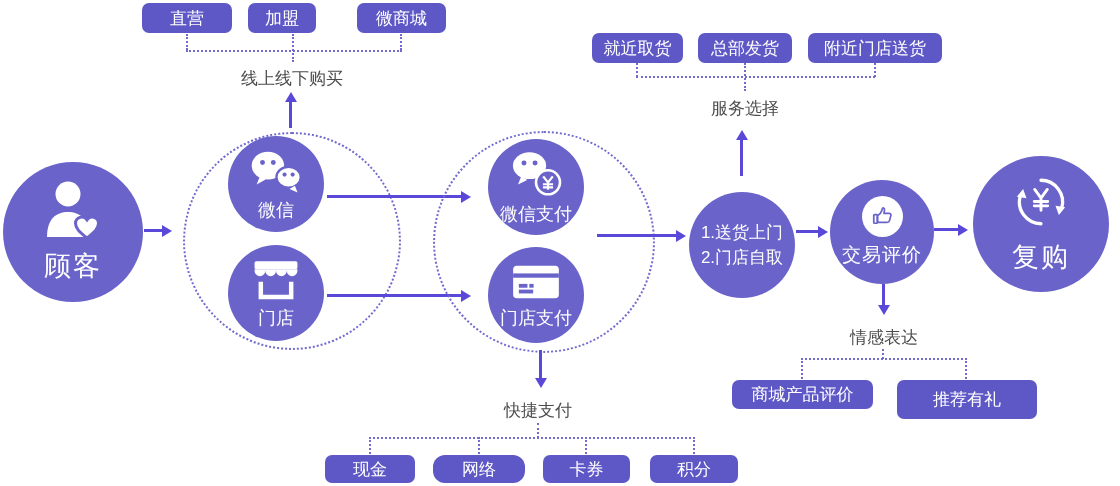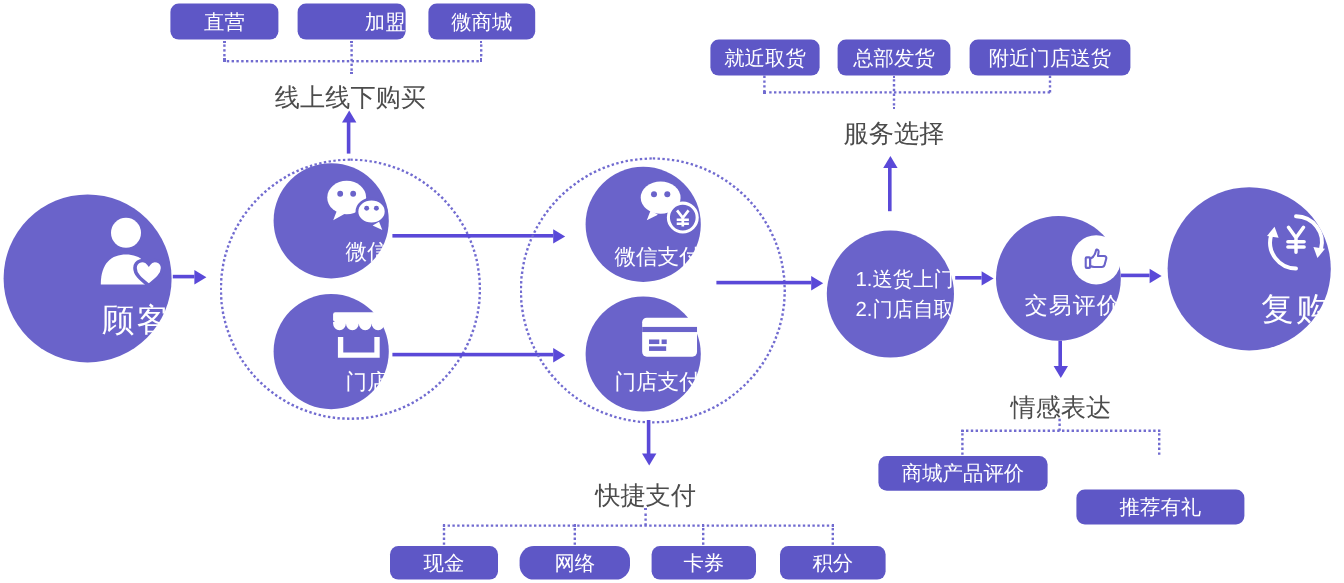--- a/index.html
+++ b/index.html
@@ -15,24 +15,24 @@
     font-family:"Liberation Sans","DejaVu Sans",sans-serif;overflow:hidden;
   }
   .box{
     position:absolute;height:30px;background:var(--box-fill);border-radius:7px;
     color:var(--node-text);display:flex;align-items:center;justify-content:center;
     font-size:17px;white-space:nowrap;
   }
   .circle{
     position:absolute;border-radius:50%;background:var(--circle-fill);
     color:var(--node-text);display:flex;flex-direction:column;
-    align-items:flex-end;justify-content:center;text-align:center;
+    align-items:center;justify-content:center;text-align:center;
   }
   .dashed-circle{position:absolute;border-radius:50%;border:2px dotted var(--dashed-outline);box-sizing:border-box;}
-  .caption{position:absolute;color:var(--caption-text);font-size:21px;text-align:center;white-space:nowrap;}
+  .caption{position:absolute;color:var(--caption-text);font-size:17px;text-align:center;white-space:nowrap;}
   .dot-h{position:absolute;border-top:2px dotted var(--dashed-outline);height:0;}
   .dot-v{position:absolute;border-left:2px dotted var(--dashed-outline);width:0;}
   .shaft-h{position:absolute;height:3px;background:var(--arrow);}
   .shaft-v{position:absolute;width:3px;background:var(--arrow);}
   .head-r{position:absolute;width:0;height:0;border-top:6px solid transparent;border-bottom:6px solid transparent;border-left:10px solid var(--arrow);}
   .head-u{position:absolute;width:0;height:0;border-left:6px solid transparent;border-right:6px solid transparent;border-bottom:10px solid var(--arrow);}
   .head-d{position:absolute;width:0;height:0;border-left:6px solid transparent;border-right:6px solid transparent;border-top:10px solid var(--arrow);}
   .lbl{font-size:18px;line-height:1.1;margin-top:3px;}
   .big-lbl{font-size:27px;letter-spacing:2px;margin-top:4px;}
   .mid-lbl{font-size:19px;letter-spacing:1px;margin-top:5px;}
@@ -44,21 +44,21 @@
   svg .wh-stroke{stroke:#fff;fill:none;}
 </style>
 </head>
 <body>
 
 <div class="canvas" style="--box-fill: #5e57c6; --circle-fill: #6a63ca; --dashed-outline: #716bd0; --arrow: #5a49d8; --caption-text: #4c4c4c; --node-text: #ffffff; --background: #ffffff;">
 
   <div class="box" style="left:142px;top:3px;width:90px;">
     <span>直营</span>
   </div>
-  <div class="box" style="left:248px;top:3px;width:90px;justify-content:flex-end;">
+  <div class="box" style="left:248px;top:3px;width:68px;">
     <span>加盟</span>
   </div>
   <div class="box" style="left:357px;top:3px;width:89px;">
     <span>微商城</span>
   </div>
   <div class="dot-v" style="left:186px;top:34px;height:16px;"></div>
   <div class="dot-v" style="left:292px;top:34px;height:28px;"></div>
   <div class="dot-v" style="left:400px;top:34px;height:16px;"></div>
   <div class="dot-h" style="left:186px;top:50px;width:216px;"></div>
   <div class="caption" style="left:212px;top:67px;width:160px;">线上线下购买</div>
@@ -204,21 +204,21 @@
   <div class="head-d" style="left:878px;top:305px;"></div>
 
   <div class="caption" style="left:804px;top:326px;width:160px;">情感表达</div>
   <div class="dot-v" style="left:882px;top:349px;height:10px;"></div>
   <div class="dot-h" style="left:801px;top:358px;width:166px;"></div>
   <div class="dot-v" style="left:801px;top:358px;height:21px;"></div>
   <div class="dot-v" style="left:965px;top:358px;height:21px;"></div>
   <div class="box" style="left:732px;top:380px;width:141px;height:29px;">
     <span>商城产品评价</span>
   </div>
-  <div class="box" style="left:897px;top:380px;width:140px;height:29px;margin-top:28px;">
+  <div class="box" style="left:897px;top:380px;width:140px;height:39px;">
     <span>推荐有礼</span>
   </div>
 
   <div class="shaft-v" style="left:539px;top:350px;height:29px;"></div>
   <div class="head-d" style="left:535px;top:378px;"></div>
 
   <div class="caption" style="left:458px;top:399px;width:160px;">快捷支付</div>
   <div class="dot-v" style="left:537px;top:423px;height:15px;"></div>
   <div class="dot-h" style="left:369px;top:437px;width:326px;"></div>
   <div class="dot-v" style="left:369px;top:437px;height:17px;"></div>

